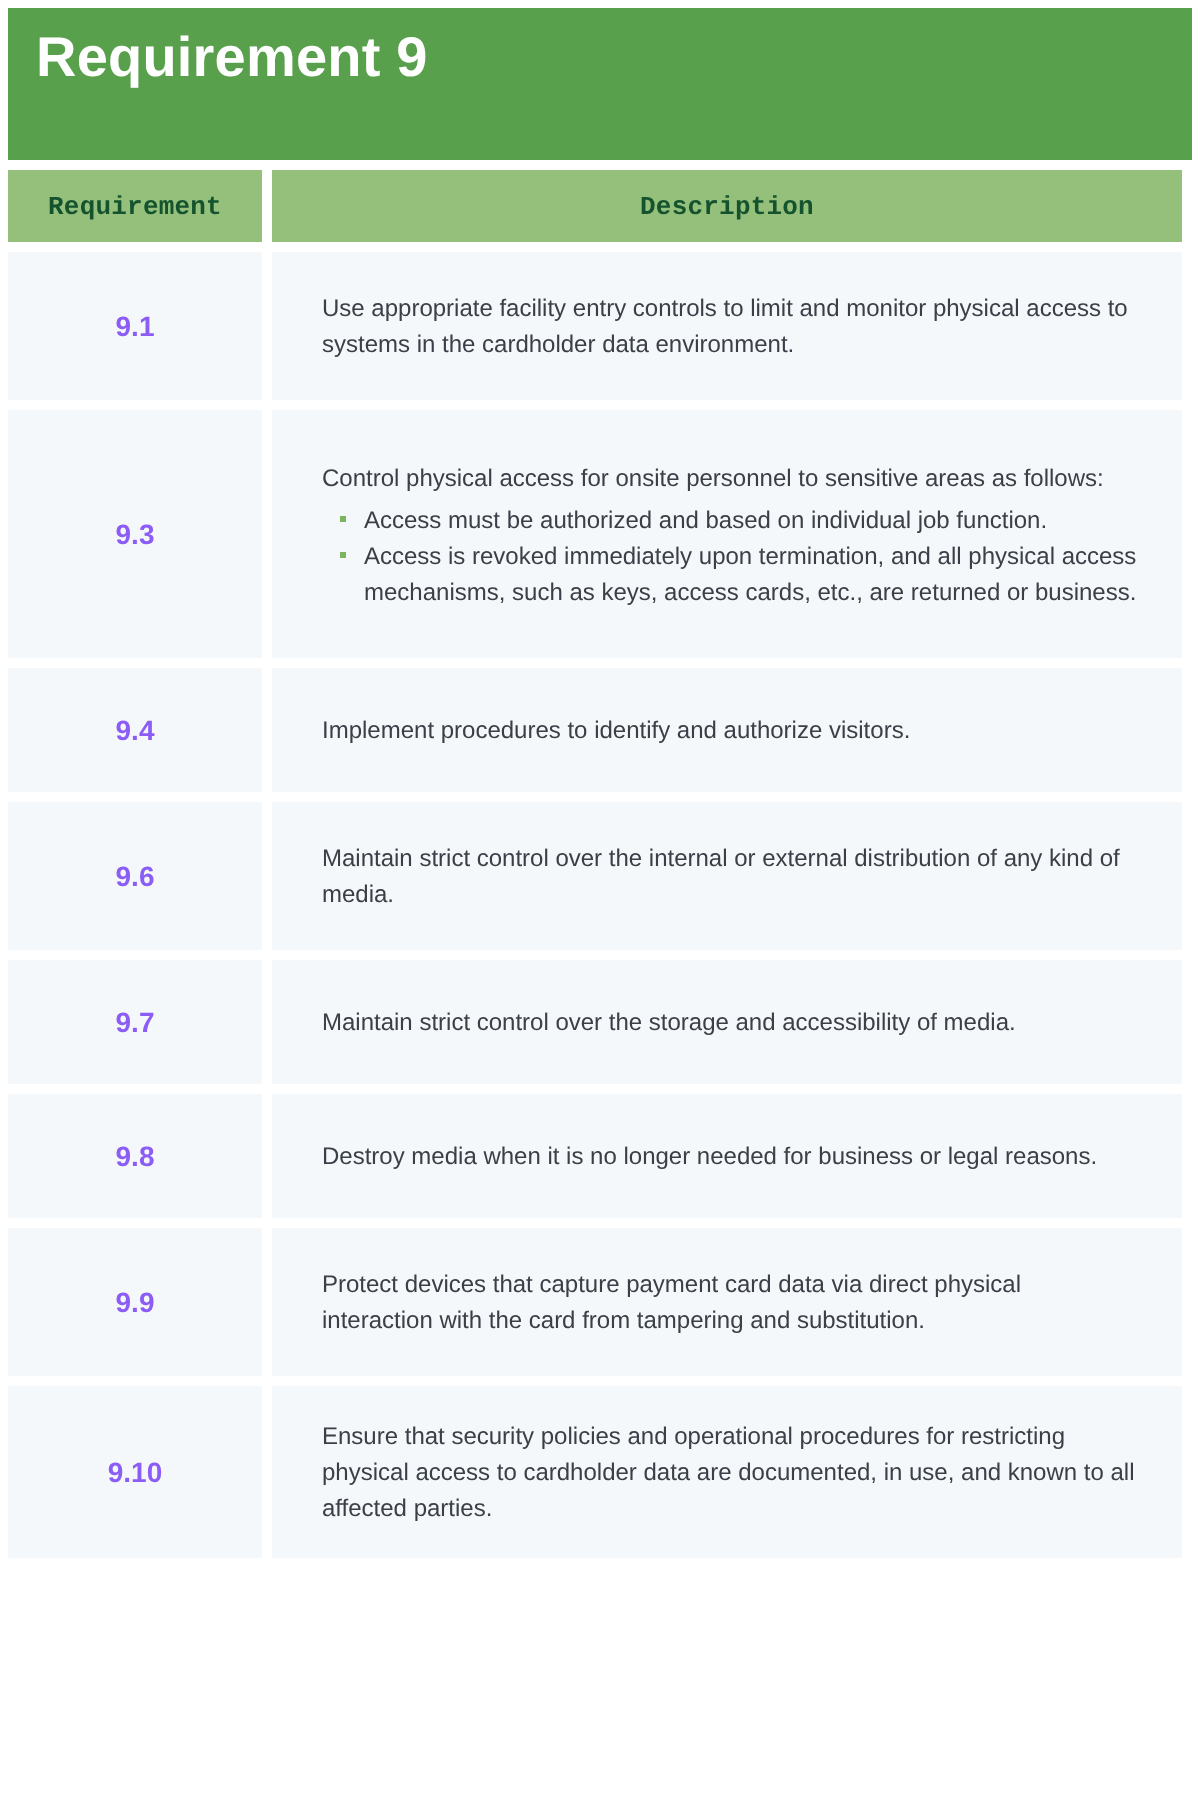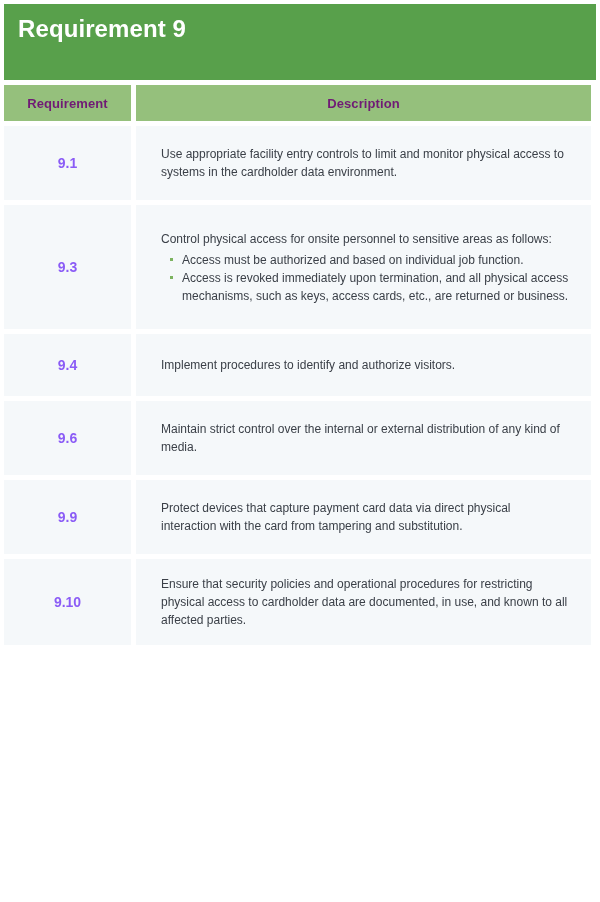--- a/index.html
+++ b/index.html
@@ -23,21 +23,21 @@
   }
   
   .banner {
     background: #58a04b;
     height: 76px;
     box-sizing: border-box;
     padding: 11px 0 0 14px;
     color: #ffffff;
   }
   .banner-title {
-    font-size: 24px;
+    font-size: 28px;
     font-weight: bold;
     line-height: 28px;
     letter-spacing: 0.1px;
     color: #ffffff;
     margin: 0;
   }
   .banner-subtitle {
     font-size: 14.5px;
     font-weight: normal;
     line-height: 22px;
@@ -53,28 +53,29 @@
     margin: 0;
     margin-left: -5px;
     margin-top: 0px;
     table-layout: fixed;
   }
   .table col.c-req { width: 127px; }
   .table col.c-desc { width: 455px; }
 
   .table th {
     background: #95c07c;
-    color: #701a75;
+    color: #14532d;
     font-size: 13px;
     font-weight: bold;
     height: 36px;
     padding: 0;
     text-align: center;
     vertical-align: middle;
     letter-spacing: 0.1px;
+    font-family: Liberation Mono, monospace;
   }
   .table td {
     background: #f5f8fa;
     padding: 0;
     vertical-align: middle;
     border: 0;
   }
   td.req-cell {
     text-align: center;
     font-size: 14px;
@@ -152,20 +153,32 @@
           <td class="desc-cell">
             <div class="desc-intro">Implement procedures to identify and authorize visitors.</div>
           </td>
         </tr>
         <tr style="height: 74px;">
           <td class="req-cell">9.6</td>
           <td class="desc-cell">
             <div class="desc-intro">Maintain strict control over the internal or external distribution of any kind of media.</div>
           </td>
         </tr>
+        <tr style="height: 62px;">
+          <td class="req-cell">9.7</td>
+          <td class="desc-cell">
+            <div class="desc-intro">Maintain strict control over the storage and accessibility of media.</div>
+          </td>
+        </tr>
+        <tr style="height: 62px;">
+          <td class="req-cell">9.8</td>
+          <td class="desc-cell">
+            <div class="desc-intro">Destroy media when it is no longer needed for business or legal reasons.</div>
+          </td>
+        </tr>
         <tr style="height: 74px;">
           <td class="req-cell">9.9</td>
           <td class="desc-cell">
             <div class="desc-intro">Protect devices that capture payment card data via direct physical interaction with the card from tampering and substitution.</div>
           </td>
         </tr>
         <tr style="height: 86px;">
           <td class="req-cell">9.10</td>
           <td class="desc-cell">
             <div class="desc-intro">Ensure that security policies and operational procedures for restricting physical access to cardholder data are documented, in use, and known to all affected parties.</div>

